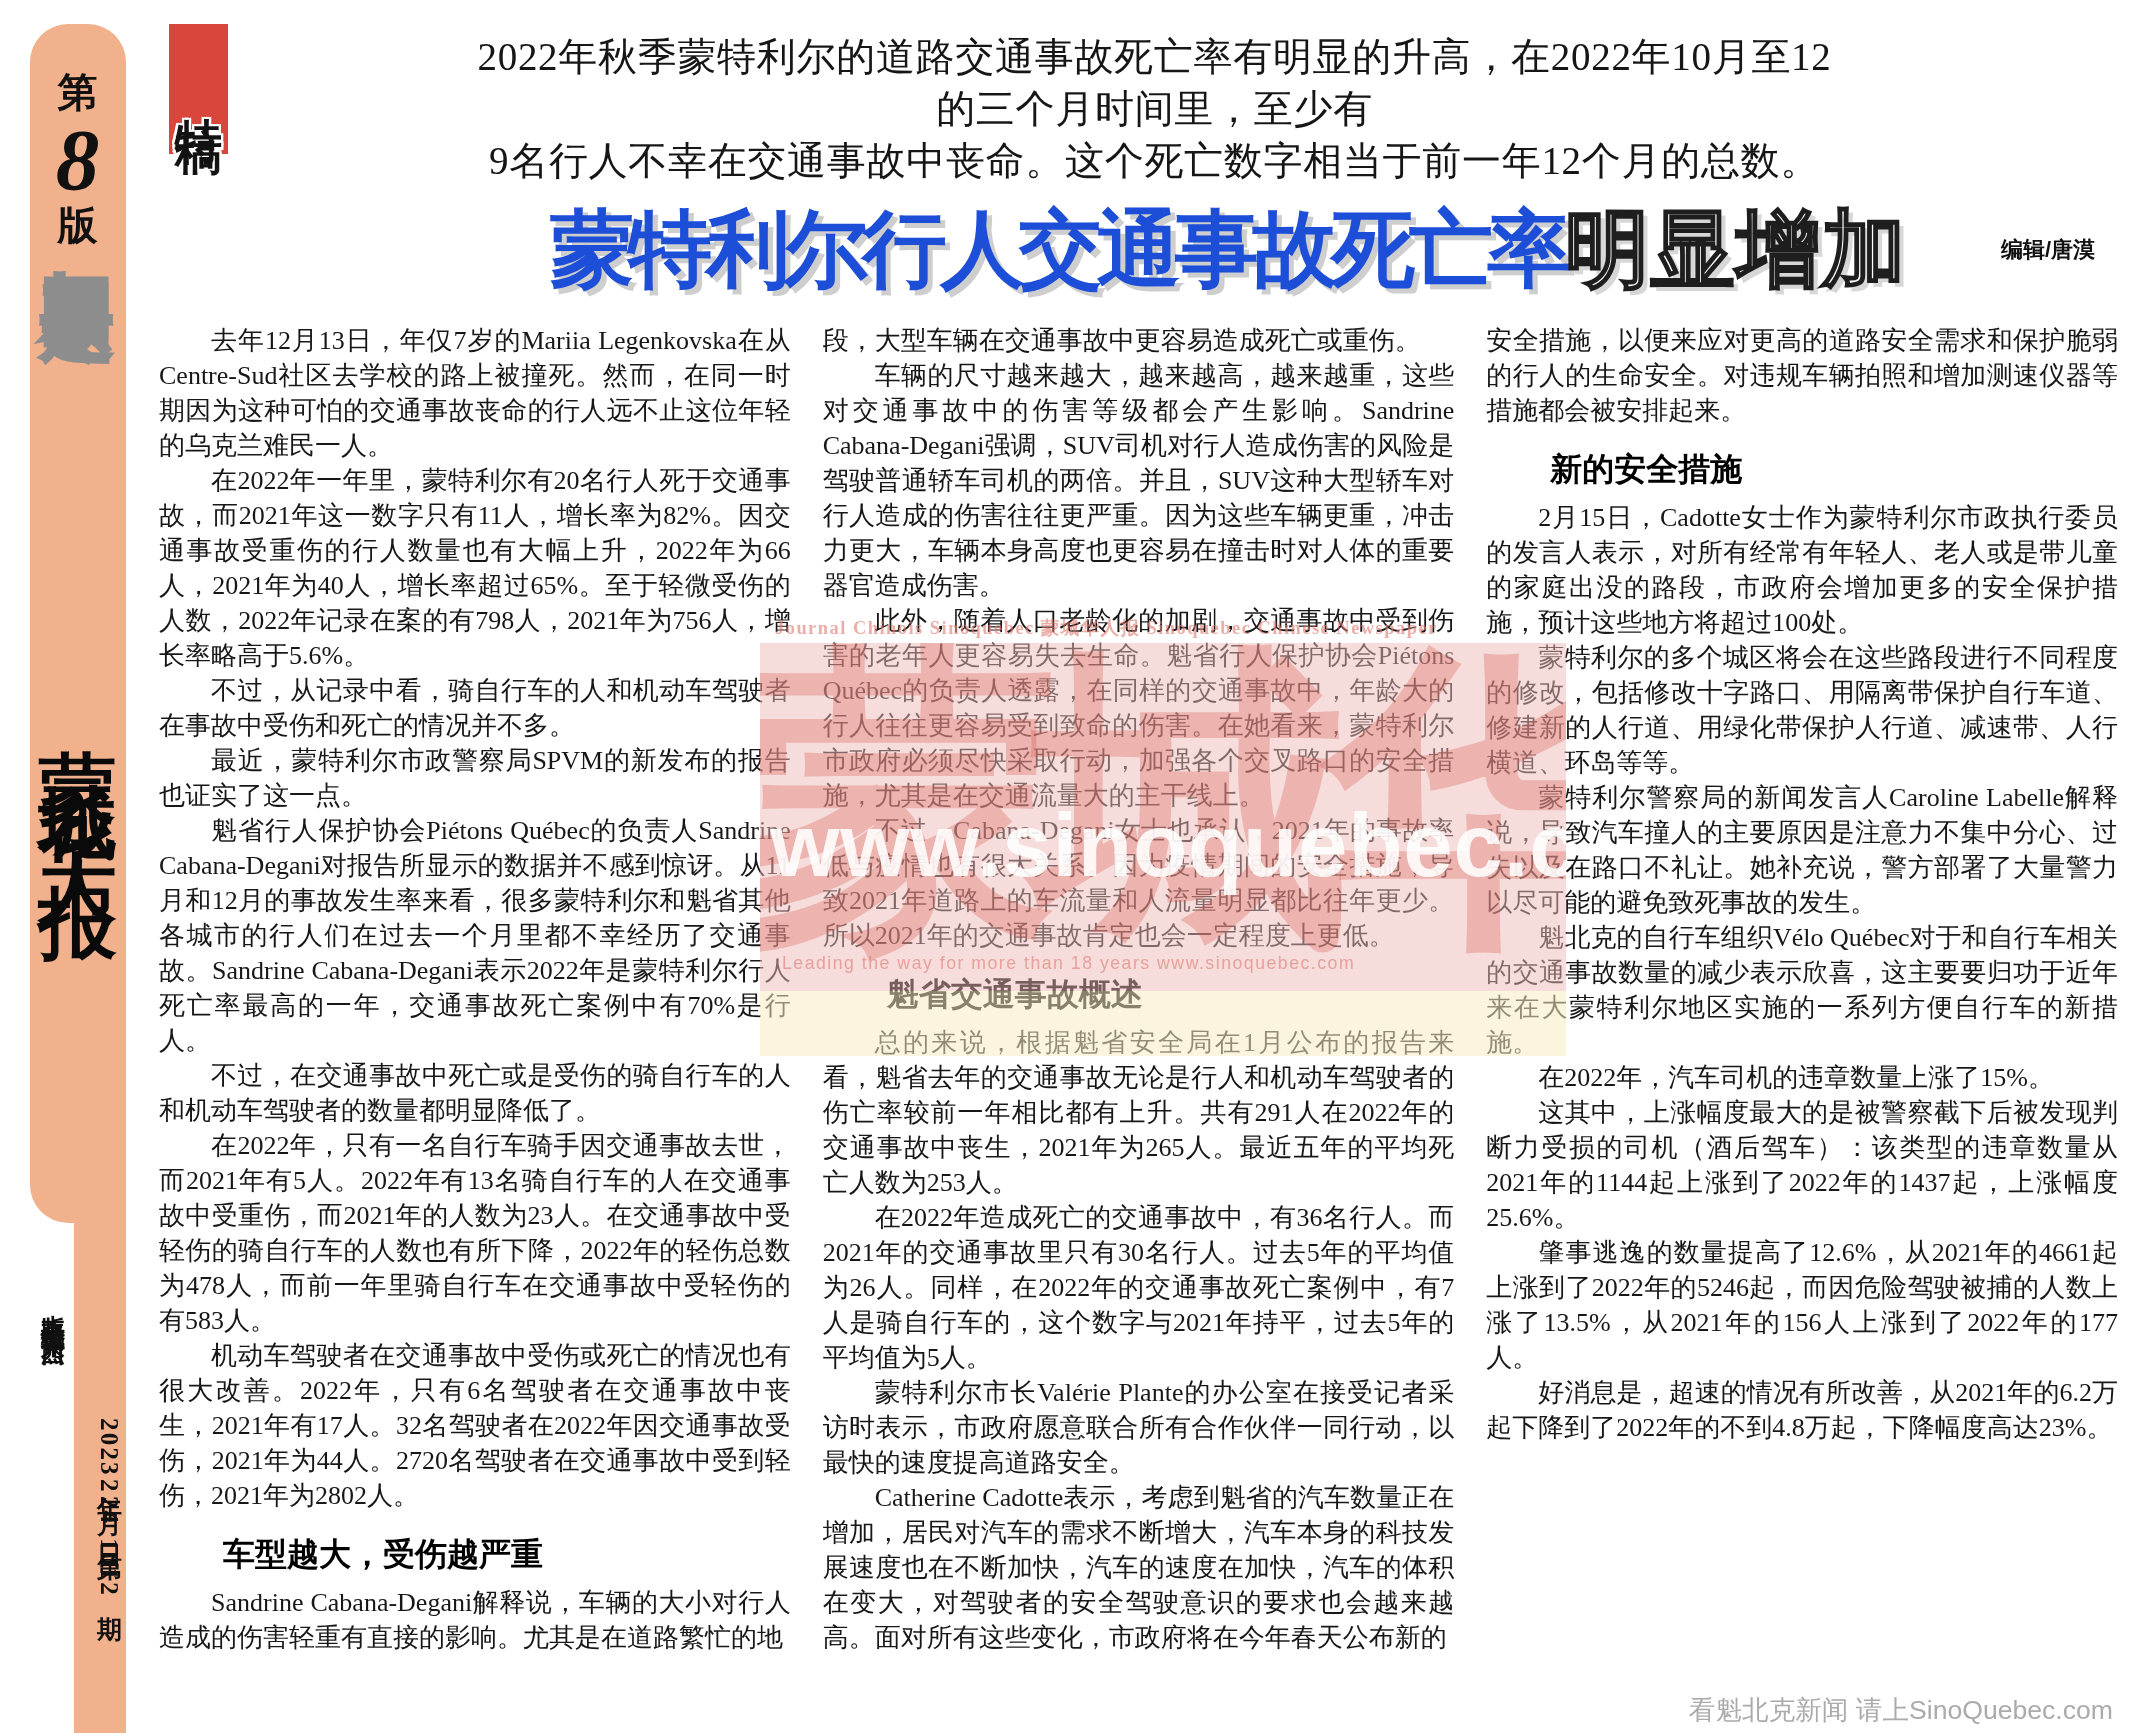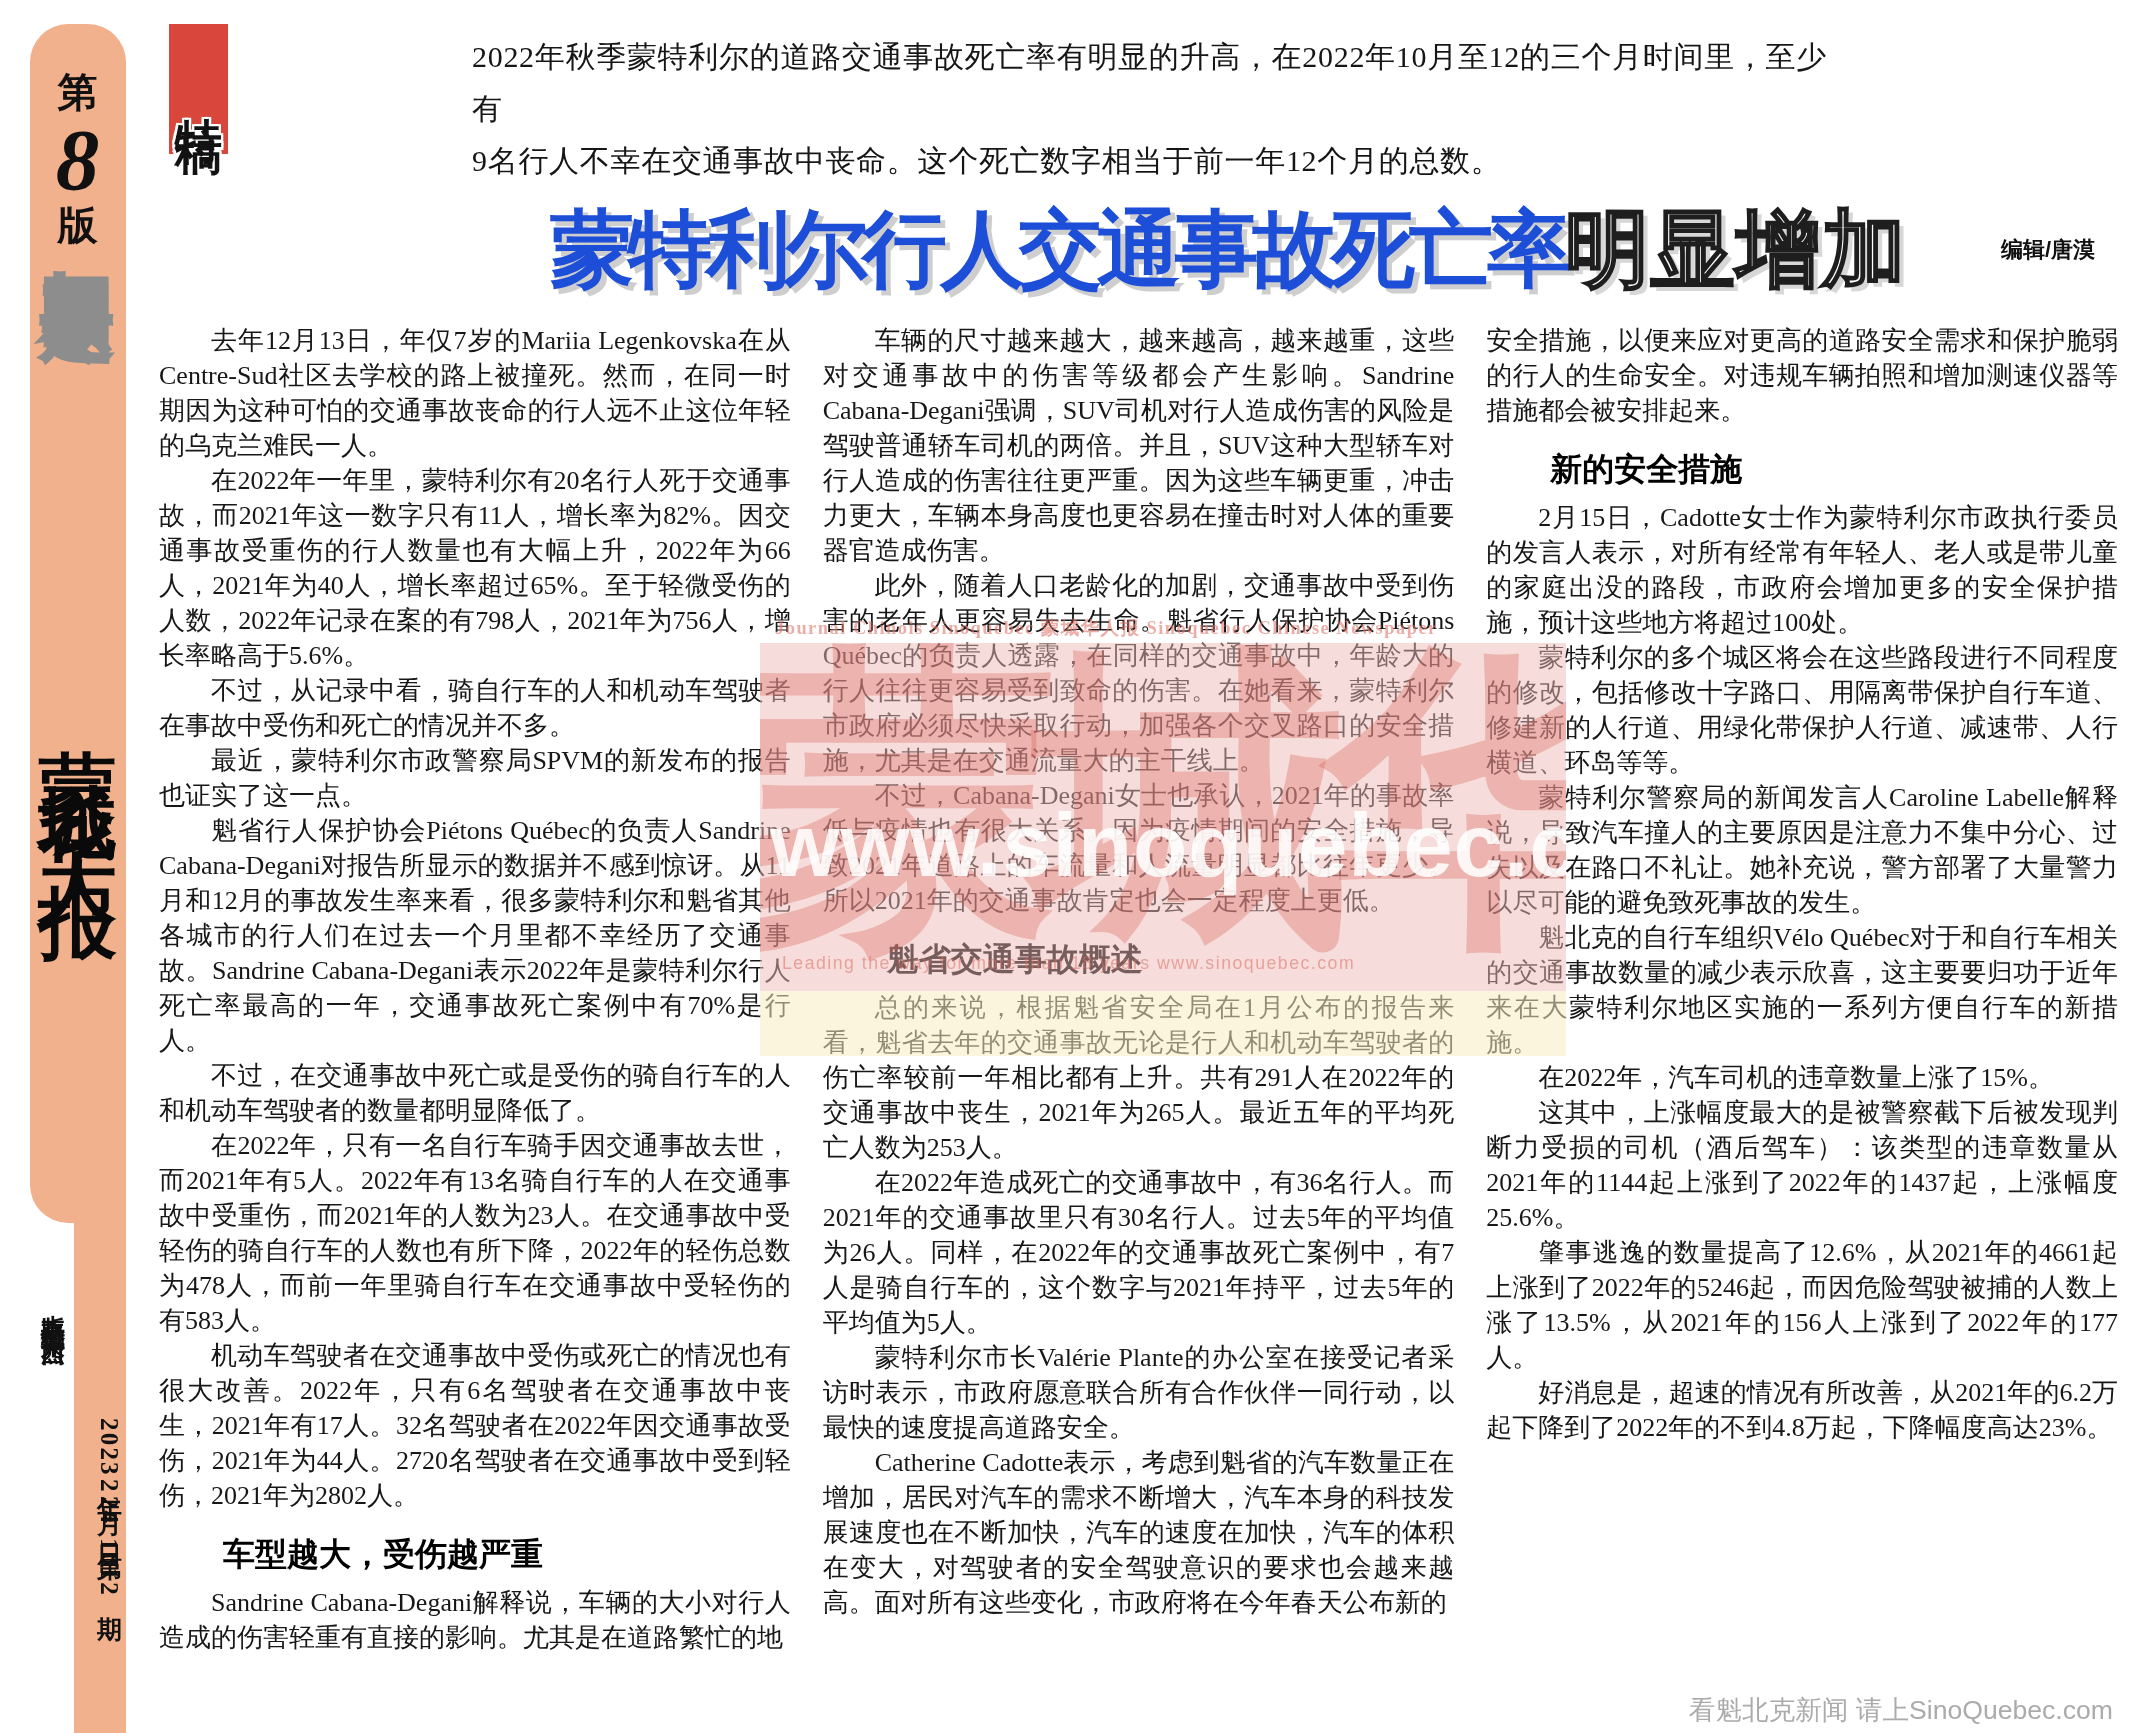--- a/index.html
+++ b/index.html
@@ -29,22 +29,22 @@
     font-family:"Liberation Serif",serif;}
 
   
   .stamp{position:absolute;left:169px;top:24px;width:59px;height:130px;background:#d8463c;
     display:flex;align-items:center;justify-content:center;}
   .stamp-text{writing-mode:vertical-rl;text-orientation:upright;font-size:47px;line-height:59px;
     font-weight:900;color:#121212;letter-spacing:8.9px;font-family:"Liberation Serif",serif;
     text-shadow:-2.2px -2.2px 0 #fff,2.2px -2.2px 0 #fff,-2.2px 2.2px 0 #fff,2.2px 2.2px 0 #fff,0 -2.2px 0 #fff,0 2.2px 0 #fff,-2.2px 0 0 #fff,2.2px 0 0 #fff;}
 
   
-  .intro{position:absolute;left:472px;top:31px;width:1365px;text-align:left;
-    font-size:30px;line-height:52px;color:#161616;letter-spacing:0.7px;}
+  .intro{position:absolute;left:472px;top:31px;width:1365px;text-align:center;
+    font-size:39px;line-height:52px;color:#161616;letter-spacing:0.7px;}
   .headline{position:absolute;left:550px;top:193px;white-space:nowrap;}
   .headline .solid{font-family:"Liberation Sans","DejaVu Sans",sans-serif;font-weight:900;
     font-size:84px;letter-spacing:-5.9px;color:#1d4ed8;text-shadow:5.2px 5.2px 0 rgba(165,165,165,0.55);}
   .headline .outline{font-family:"Liberation Serif","DejaVu Serif",serif;font-weight:900;
     font-size:84px;letter-spacing:1.5px;color:#ffffff;-webkit-text-stroke:2.2px #1e1e1e;
     text-shadow:5.2px 5.2px 0 rgba(175,175,175,0.5);}
   .editor-credit{position:absolute;right:34px;top:235px;font-size:22px;font-weight:900;
     font-family:"Liberation Sans","DejaVu Sans",sans-serif;color:#111;}
 
   
@@ -115,20 +115,21 @@
         <p class="body-p">不过，从记录中看，骑自行车的人和机动车驾驶者在事故中受伤和死亡的情况并不多。</p>
         <p class="body-p">最近，蒙特利尔市政警察局SPVM的新发布的报告也证实了这一点。</p>
         <p class="body-p">魁省行人保护协会Piétons Québec的负责人Sandrine Cabana-Degani对报告所显示的数据并不感到惊讶。从11月和12月的事故发生率来看，很多蒙特利尔和魁省其他各城市的行人们在过去一个月里都不幸经历了交通事故。Sandrine Cabana-Degani表示2022年是蒙特利尔行人死亡率最高的一年，交通事故死亡案例中有70%是行人。</p>
         <p class="body-p">不过，在交通事故中死亡或是受伤的骑自行车的人和机动车驾驶者的数量都明显降低了。</p>
         <p class="body-p">在2022年，只有一名自行车骑手因交通事故去世，而2021年有5人。2022年有13名骑自行车的人在交通事故中受重伤，而2021年的人数为23人。在交通事故中受轻伤的骑自行车的人数也有所下降，2022年的轻伤总数为478人，而前一年里骑自行车在交通事故中受轻伤的有583人。</p>
         <p class="body-p">机动车驾驶者在交通事故中受伤或死亡的情况也有很大改善。2022年，只有6名驾驶者在交通事故中丧生，2021年有17人。32名驾驶者在2022年因交通事故受伤，2021年为44人。2720名驾驶者在交通事故中受到轻伤，2021年为2802人。</p>
         <h3 class="sub-head">车型越大，受伤越严重</h3>
         <p class="body-p">Sandrine Cabana-Degani解释说，车辆的大小对行人造成的伤害轻重有直接的影响。尤其是在道路繁忙的地</p>
       </div>
     <div class="column">
+        <p class="body-p cont">段，大型车辆在交通事故中更容易造成死亡或重伤。</p>
         <p class="body-p">车辆的尺寸越来越大，越来越高，越来越重，这些对交通事故中的伤害等级都会产生影响。Sandrine Cabana-Degani强调，SUV司机对行人造成伤害的风险是驾驶普通轿车司机的两倍。并且，SUV这种大型轿车对行人造成的伤害往往更严重。因为这些车辆更重，冲击力更大，车辆本身高度也更容易在撞击时对人体的重要器官造成伤害。</p>
         <p class="body-p">此外，随着人口老龄化的加剧，交通事故中受到伤害的老年人更容易失去生命。魁省行人保护协会Piétons Québec的负责人透露，在同样的交通事故中，年龄大的行人往往更容易受到致命的伤害。在她看来，蒙特利尔市政府必须尽快采取行动，加强各个交叉路口的安全措施，尤其是在交通流量大的主干线上。</p>
         <p class="body-p">不过，Cabana-Degani女士也承认，2021年的事故率低与疫情也有很大关系。因为疫情期间的安全措施，导致2021年道路上的车流量和人流量明显都比往年更少。所以2021年的交通事故肯定也会一定程度上更低。</p>
         <h3 class="sub-head">魁省交通事故概述</h3>
         <p class="body-p">总的来说，根据魁省安全局在1月公布的报告来看，魁省去年的交通事故无论是行人和机动车驾驶者的伤亡率较前一年相比都有上升。共有291人在2022年的交通事故中丧生，2021年为265人。最近五年的平均死亡人数为253人。</p>
         <p class="body-p">在2022年造成死亡的交通事故中，有36名行人。而2021年的交通事故里只有30名行人。过去5年的平均值为26人。同样，在2022年的交通事故死亡案例中，有7人是骑自行车的，这个数字与2021年持平，过去5年的平均值为5人。</p>
         <p class="body-p">蒙特利尔市长Valérie Plante的办公室在接受记者采访时表示，市政府愿意联合所有合作伙伴一同行动，以最快的速度提高道路安全。</p>
         <p class="body-p">Catherine Cadotte表示，考虑到魁省的汽车数量正在增加，居民对汽车的需求不断增大，汽车本身的科技发展速度也在不断加快，汽车的速度在加快，汽车的体积在变大，对驾驶者的安全驾驶意识的要求也会越来越高。面对所有这些变化，市政府将在今年春天公布新的</p>
       </div>
     <div class="column">

